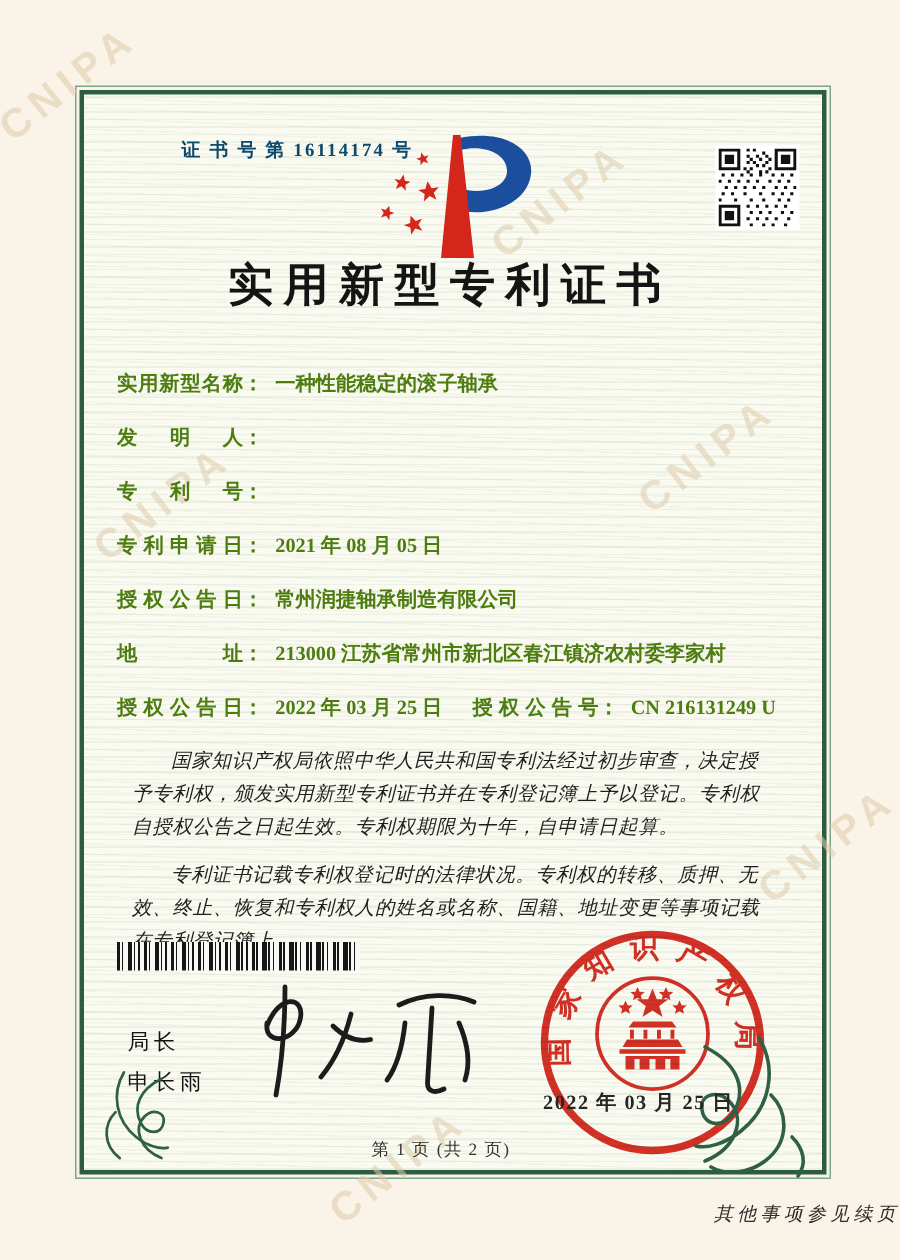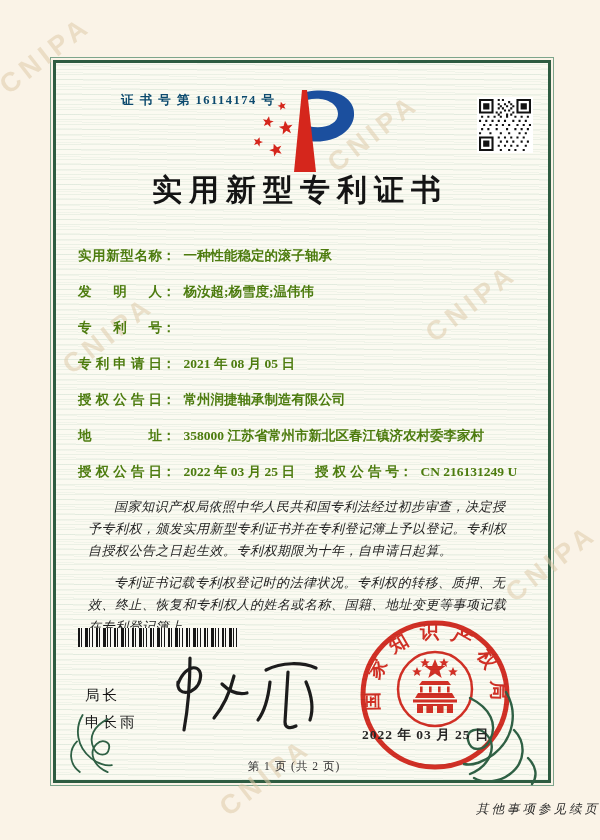--- a/index.html
+++ b/index.html
@@ -125,40 +125,39 @@
 
   <div class="rows">
     <div class="row">
       <span class="flabel">实用新型名称</span>
         <span class="colon">：</span>
         <span class="fvalue">一种性能稳定的滚子轴承</span>
     </div>
     <div class="row">
       <span class="flabel">发明人</span>
         <span class="colon">：</span>
-        <span class="fvalue">杨汝超;杨雪度;温伟伟</span>
     </div>
     <div class="row">
       <span class="flabel">专利号</span>
         <span class="colon">：</span>
     </div>
     <div class="row">
       <span class="flabel">专利申请日</span>
         <span class="colon">：</span>
         <span class="fvalue">2021 年 08 月 05 日</span>
     </div>
     <div class="row">
       <span class="flabel">授权公告日</span>
         <span class="colon">：</span>
         <span class="fvalue">常州润捷轴承制造有限公司</span>
     </div>
     <div class="row">
       <span class="flabel">地址</span>
         <span class="colon">：</span>
-        <span class="fvalue">358000 江苏省常州市新北区春江镇济农村委李家村</span>
+        <span class="fvalue">213000 江苏省常州市新北区春江镇济农村委李家村</span>
     </div>
     <div class="row">
       <span class="flabel">授权公告日</span>
         <span class="colon">：</span>
         <span class="fvalue">2022 年 03 月 25 日</span>
       <span class="pair2">
         <span class="flabel">授权公告号</span>
           <span class="colon">：</span>
           <span class="fvalue">CN 216131249 U</span>
       </span>

